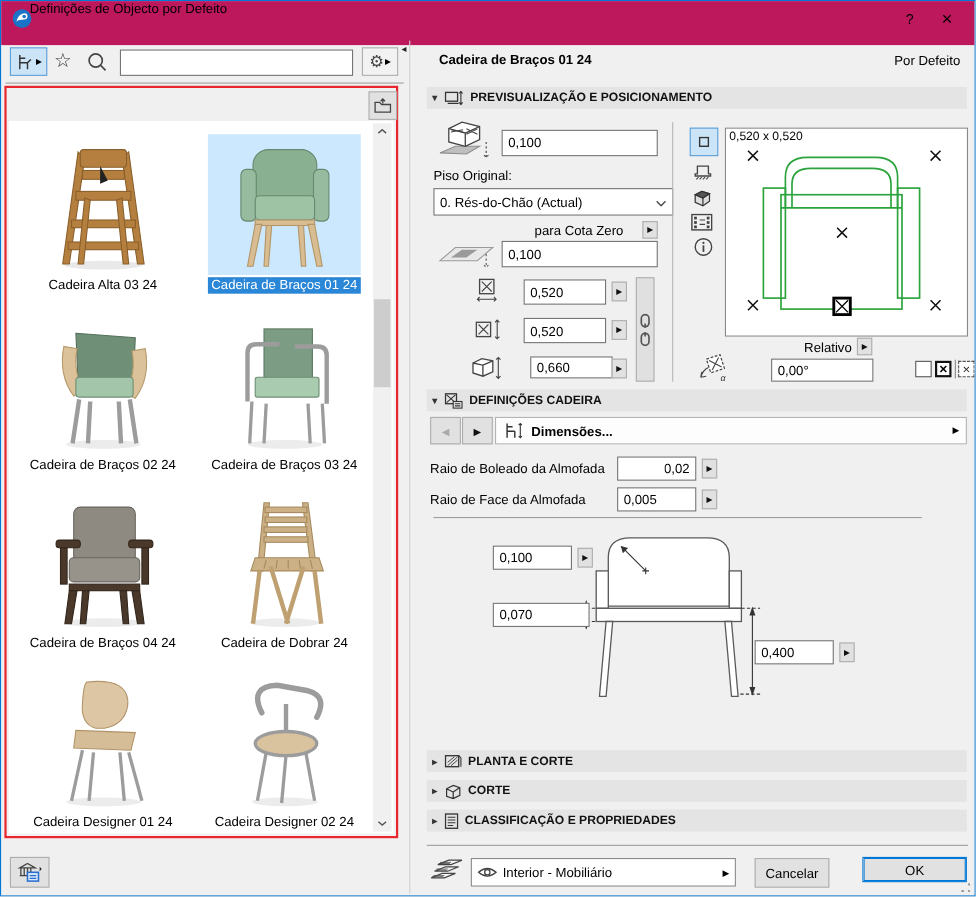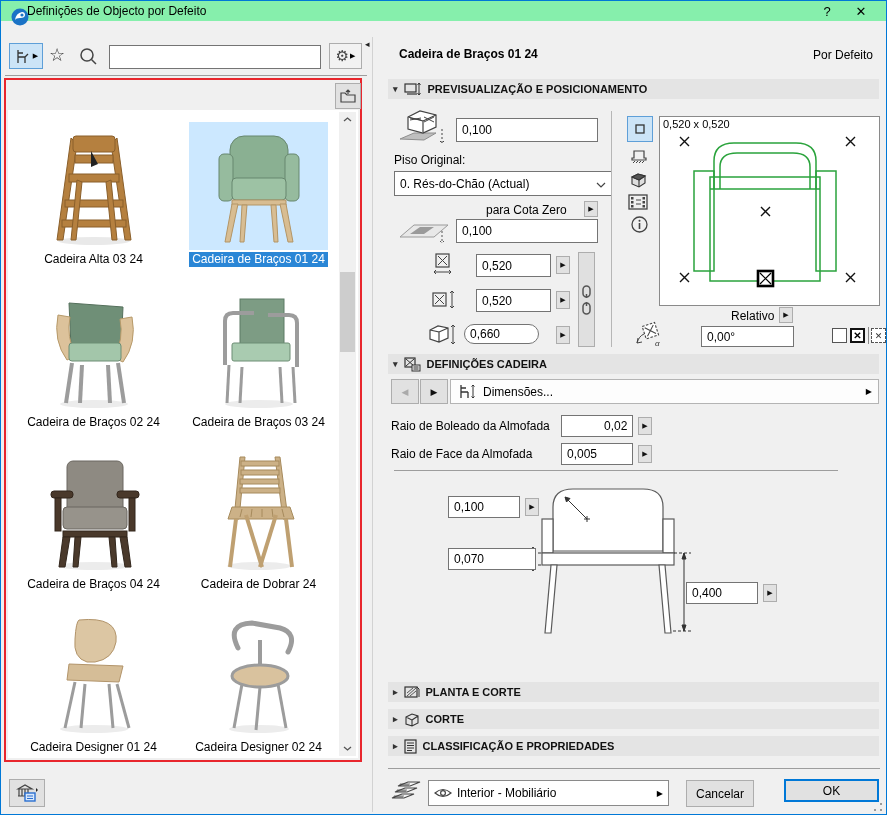--- a/index.html
+++ b/index.html
@@ -1,21 +1,21 @@
 <!DOCTYPE html>
 <html><head>
 <meta charset="utf-8">
 <style>
   html,body{margin:0;padding:0;background:#d8d8d8}
   .window{position:relative;width:885px;height:813px;border:1px solid #0078d7;background:#f0f0f0;
     font-family:"Liberation Sans",sans-serif;font-size:12px;color:#000;overflow:hidden}
   .abs{position:absolute}
 
   
-  .titlebar{position:absolute;left:0;top:0;right:0;height:20px;background:#86efac;display:flex;align-items:center}
+  .titlebar{position:absolute;left:0;top:0;right:0;height:40px;background:#be185d;display:flex;align-items:flex-start}
   .title-text{margin-left:9px;font-size:12px}
   .tb-btn{width:34px;height:32px;display:flex;align-items:center;justify-content:center;font-size:13px;color:#000;cursor:default}
 
   
   .textbox{background:#fff;border:1px solid #747474;font:12px "Liberation Sans",sans-serif;padding:0 5px;box-sizing:border-box}
   .btn{background:#e1e1e1;border:1px solid #adadad;display:flex;align-items:center;justify-content:center;box-sizing:border-box}
   .spin{width:14px;height:18px;background:#e1e1e1;border:1px solid #adadad;display:flex;align-items:center;justify-content:center;
     font-size:7px;color:#111;box-sizing:border-box}
   .toolbtn{background:#f0f0f0;border:1px solid transparent;display:flex;align-items:center;justify-content:center;box-sizing:border-box}
   .toolbtn.sel{background:#cce4f7;border-color:#5e9fd8}
@@ -376,21 +376,21 @@
     <div class="spin abs" style="left:182px;top:258px">▶</div>
 
     <span class="abs" style="left:54px;top:290px">
       <svg width="30" height="24">
         <g fill="#fff" stroke="#444" stroke-width="1.2">
           <path d="M2,7 L10,3 L20,5 L20,15 L11,19 L2,16 Z M2,7 L11,9 L11,19 M11,9 L20,5"></path>
         </g>
         <path d="M25,2 L25,21 M23,4 L25,2 L27,4 M23,19 L25,21 L27,19" stroke="#444" fill="none"></path>
         </svg>
     </span>
-    <input class="textbox abs" style="left: 90px; top: 291px; width: 75px; height: 20px; border-radius: 11px;" value="0,660">
+    <input class="textbox abs" style="left: 108px; top: 291px; width: 75px; height: 20px;" value="0,660">
     <div class="spin abs" style="left:182px;top:293px">▶</div>
 
     <div class="btn abs" style="left:204px;top:219px;width:17px;height:95px;background:#e0e0e0">
       <svg width="11" height="30">
         <g fill="none" stroke="#555" stroke-width="1.5">
           <rect x="2" y="1" width="7" height="11" rx="3.5"></rect>
           <rect x="2" y="18" width="7" height="11" rx="3.5"></rect>
           <line x1="5.5" y1="9" x2="5.5" y2="13"></line>
             <line x1="5.5" y1="17" x2="5.5" y2="21"></line>
         </g>
@@ -510,21 +510,21 @@
     <div class="btn navbtn abs" style="left:46px;top:346px">
       <span style="font-size:9px;color:#111">▶</span>
     </div>
     <div class="dimbar" style="left:76px;top:346px;right:7px">
       <svg width="20" height="17">
         <g fill="none" stroke="#333" stroke-width="1.3">
             <path d="M4,2 L4,9 L11,9 M4,9 L4,15 M11,9 L11,15 M4,5 L9,5"></path>
           </g>
         <path d="M16,2 L16,15 M14.5,3.5 L16,2 L17.5,3.5 M14.5,13.5 L16,15 L17.5,13.5" fill="none" stroke="#333" stroke-width="1"></path>
         </svg>
-      <span style="font-weight:normal">Dimensões...</span>
+      <span style="font-weight:bold">Dimensões...</span>
       <span style="margin-left:auto;font-size:8px">▶</span>
     </div>
 
     <span class="abs lbl12" style="left:17px;top:386px">Raio de Boleado da Almofada</span>
     <input class="textbox abs" style="left: 187px; top: 382px; width: 72px; height: 22px; padding-left: 42px;" value="0,020">
     <div class="spin abs" style="left:264px;top:384px">▶</div>
 
     <span class="abs lbl12" style="left:17px;top:414px">Raio de Face da Almofada</span>
     <input class="textbox abs" style="left: 187px; top: 410px; width: 72px; height: 22px;" value="0,005">
     <div class="spin abs" style="left:264px;top:412px">▶</div>

